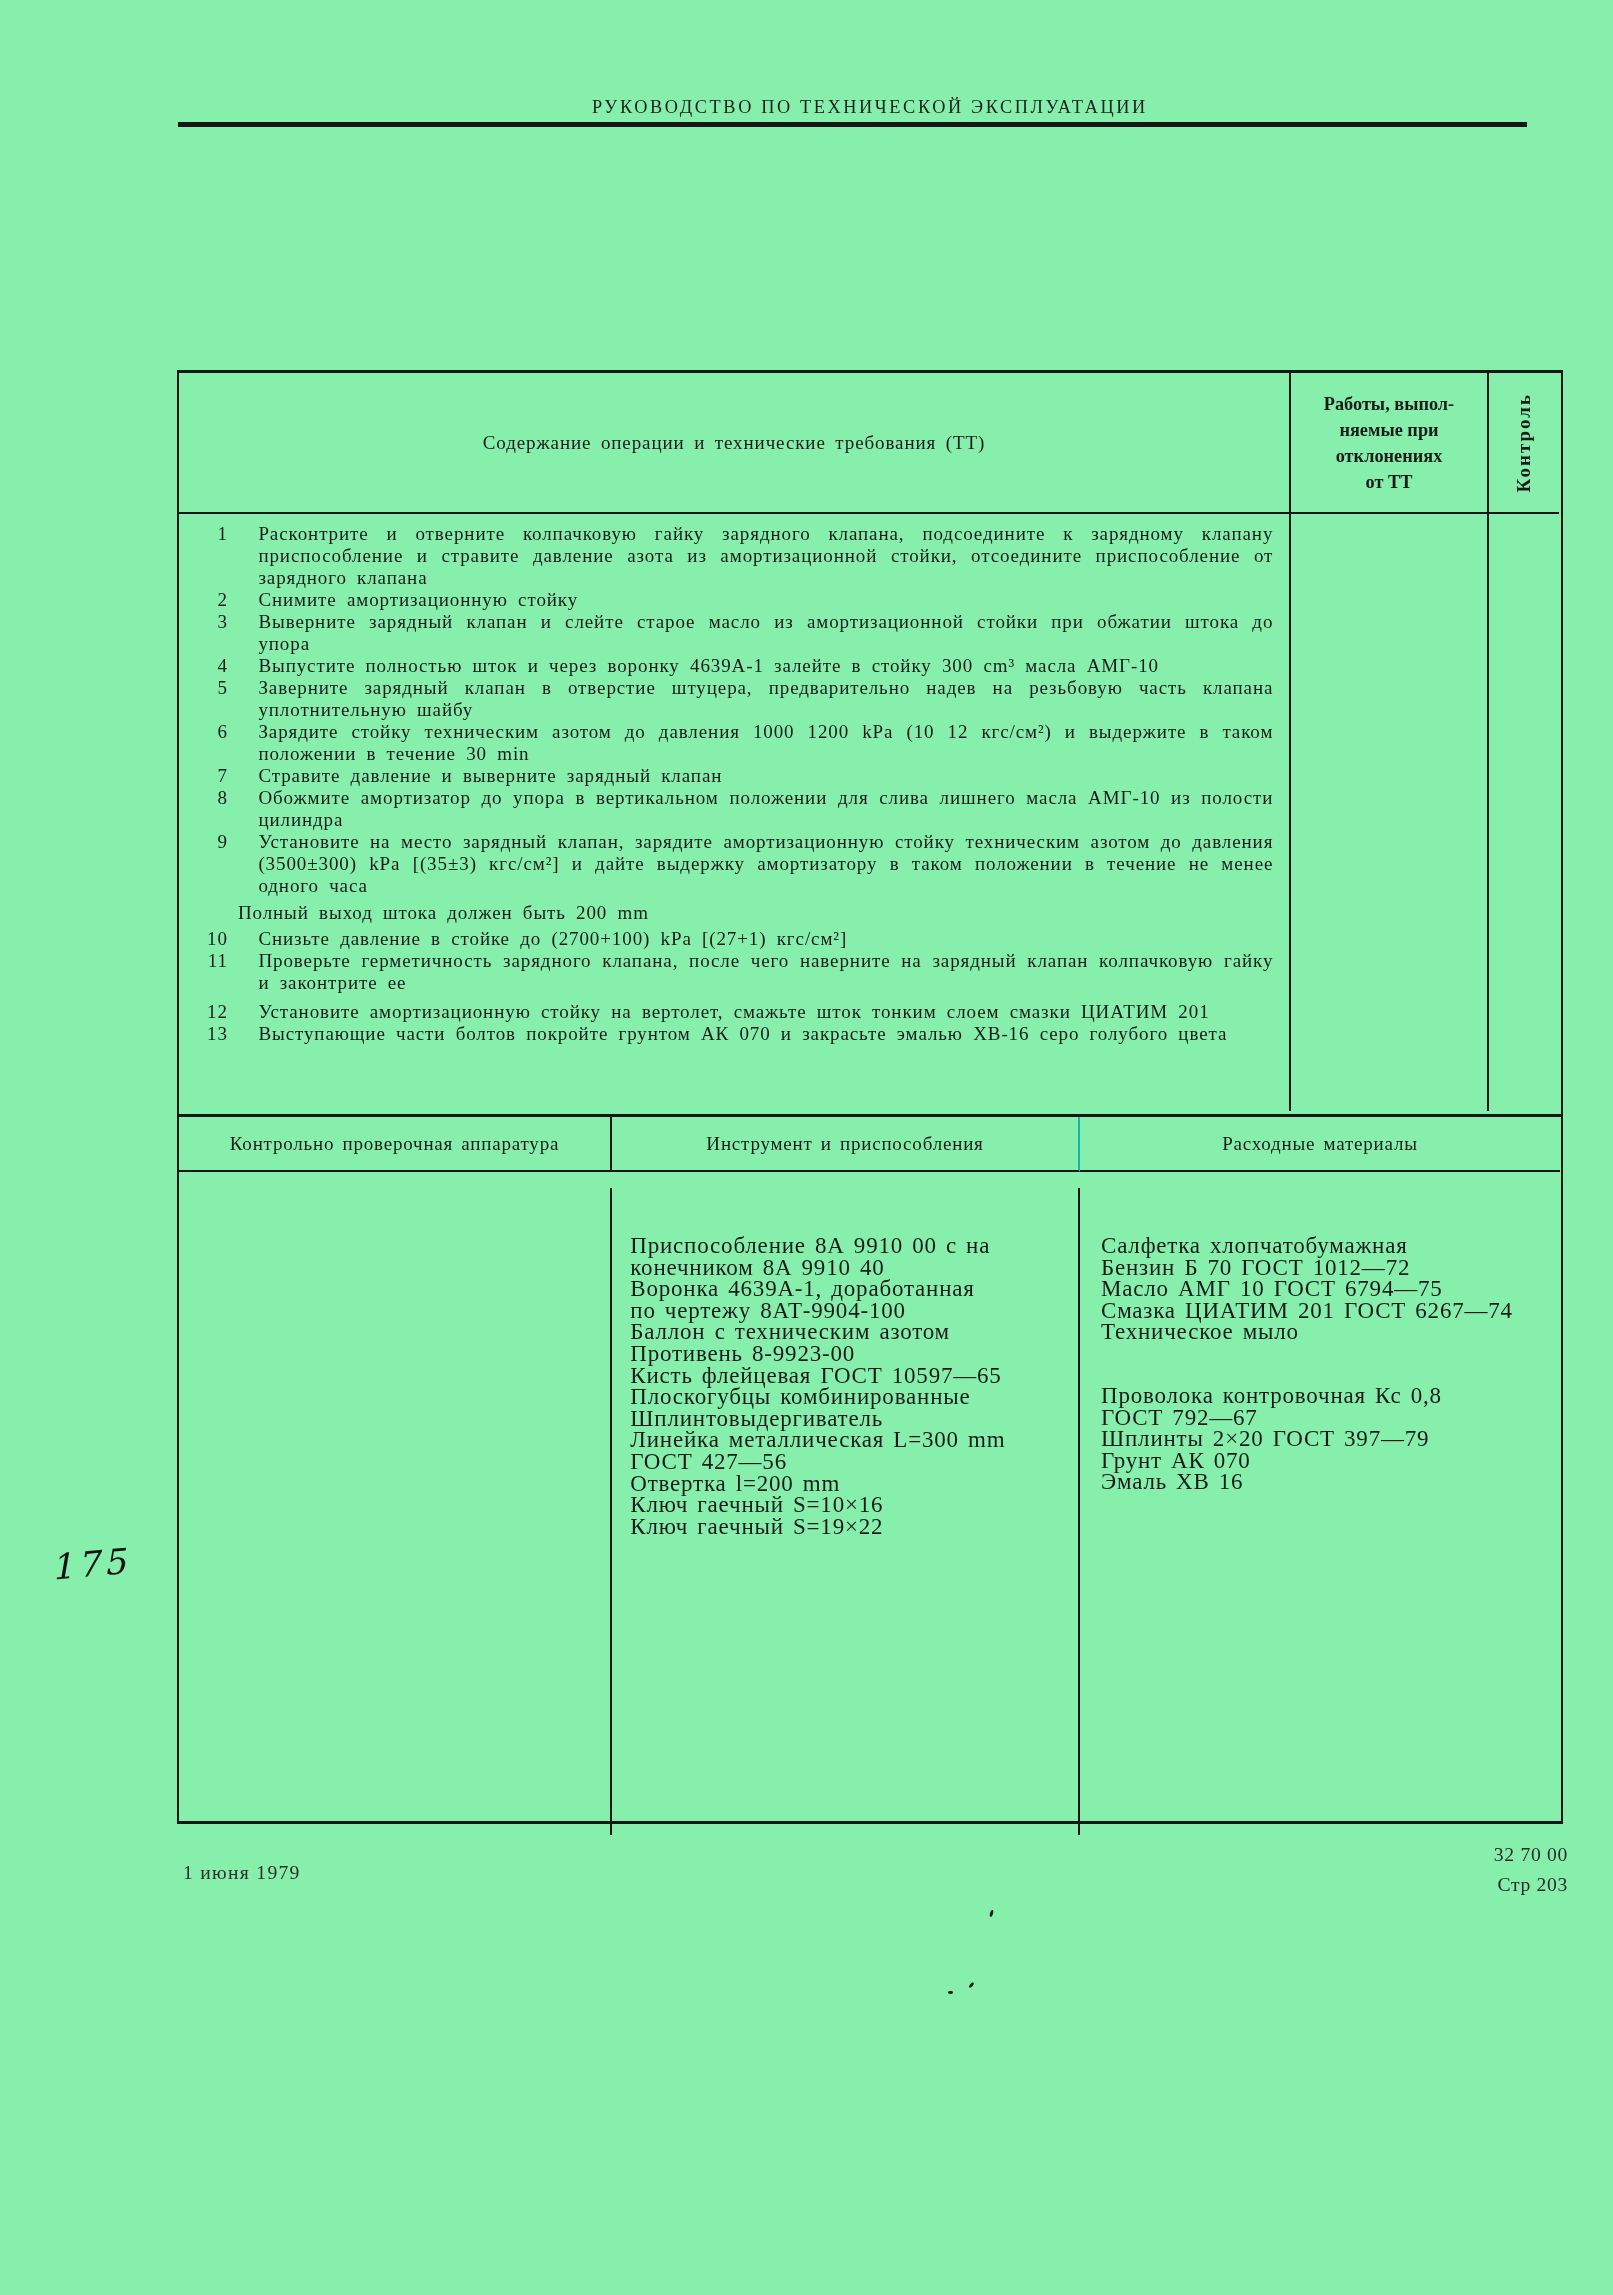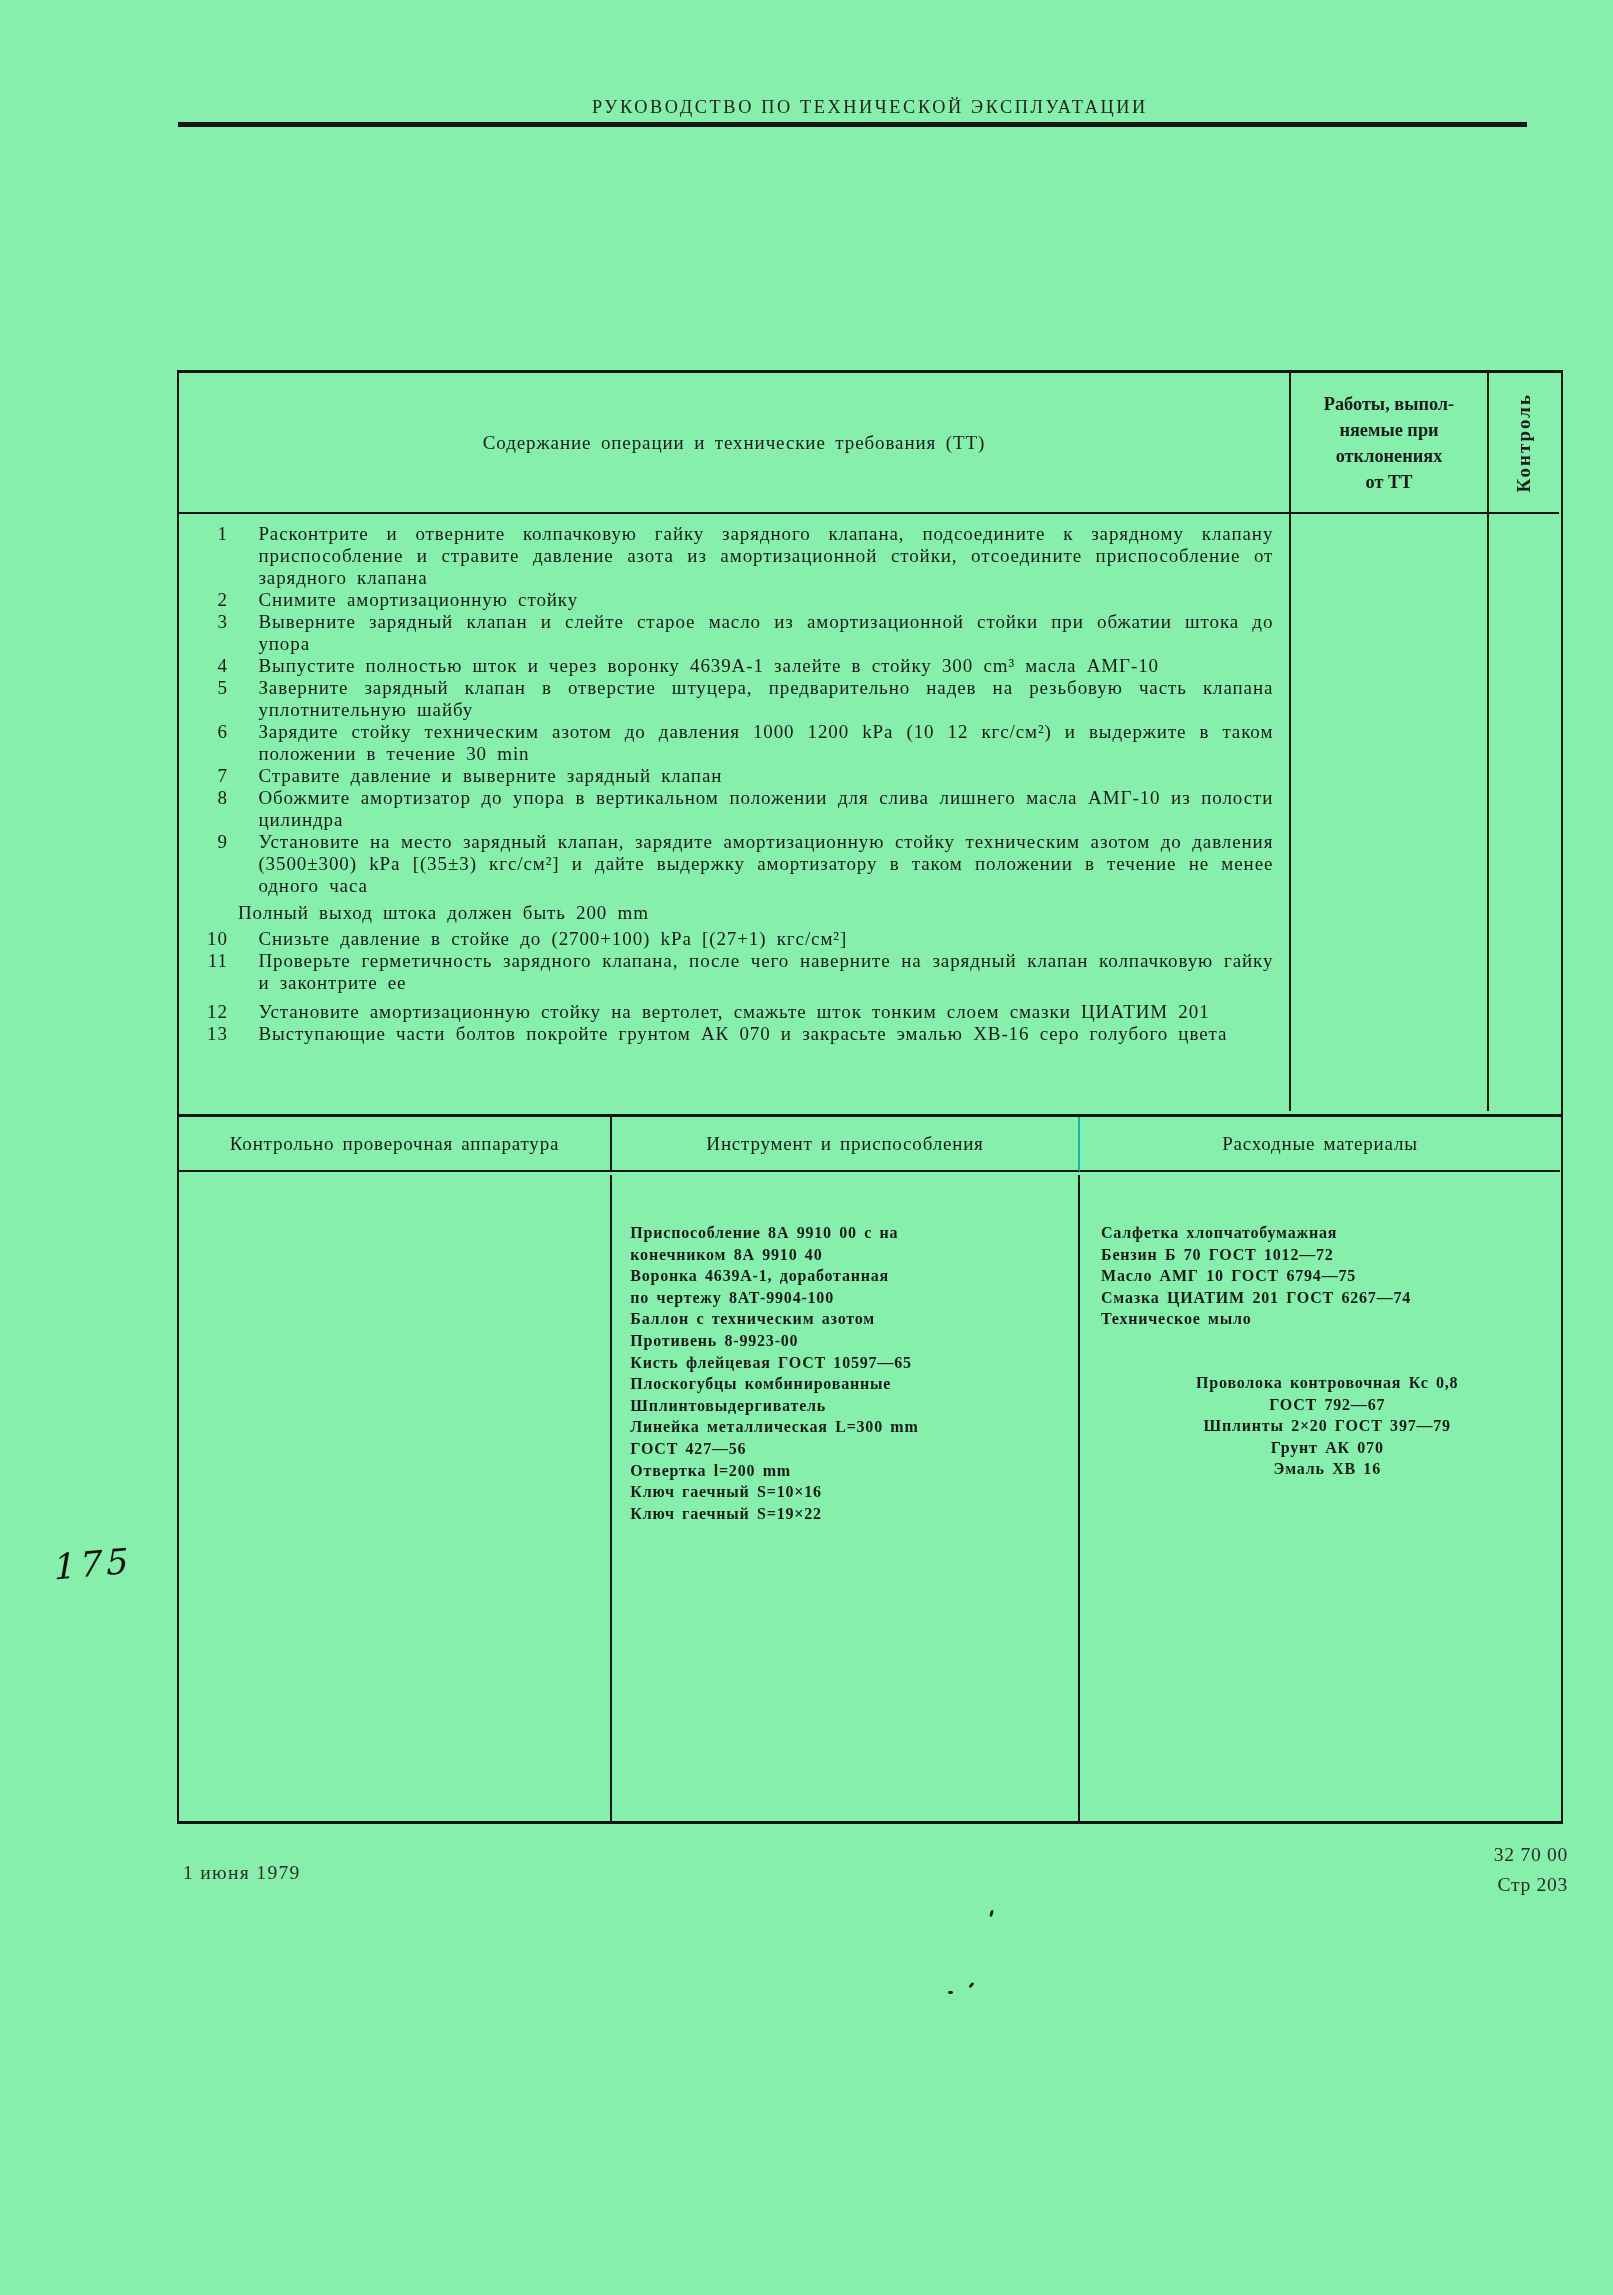--- a/index.html
+++ b/index.html
@@ -99,27 +99,27 @@
     border: 2.6px solid #161616; border-top-width: 3.3px; border-bottom-width: 3.3px;
     box-sizing: border-box;
   }
   .tbl-bottom > div { position: absolute; box-sizing: border-box; }
   .bh { display: flex; align-items: center; justify-content: center;
         font-size: 19px; letter-spacing: 0.8px; word-spacing: 2.6px;
         border-bottom: 2.6px solid #161616; height: 55px; top: 0; }
   .bh-apparatus { left: 0; width: 433px; border-right: 2px solid #161616; }
   .bh-tools     { left: 433px; width: 468px; border-right: 2px solid #14b8a6; }
   .bh-materials { left: 901px; width: 480px; }
-  .bb { top: 58px; height: 647px; font-size: 16px; line-height: 21.6px;
-        letter-spacing: 0.8px; word-spacing: 2.6px; font-weight: bold; }
+  .bb { top: 71px; height: 647px; font-size: 23px; line-height: 21.6px;
+        letter-spacing: 0.8px; word-spacing: 2.6px; }
   .bb-apparatus { left: 0; width: 433px; border-right: 2px solid #161616; }
   .bb-tools     { left: 433px; width: 468px; border-right: 2px solid #161616;
                   padding: 47px 6.5px 0 18.3px; }
   .bb-materials { left: 901px; width: 480px; padding: 47px 6.5px 0 21px; }
-  .mat-group2 { margin-top: 42px; text-align: center; }
+  .mat-group2 { margin-top: 42px; }
 
   
   .footer-date {
     position: absolute; left: 183px; top: 1862px;
     font-size: 19.6px; letter-spacing: 1.3px; color: #2e2e2e;
   }
   .footer-code {
     position: absolute; right: 46px; top: 1840px; width: 209px;
     text-align: right; font-size: 19.6px; line-height: 30px; color: #2a2a2a;
     letter-spacing: 0.7px;

